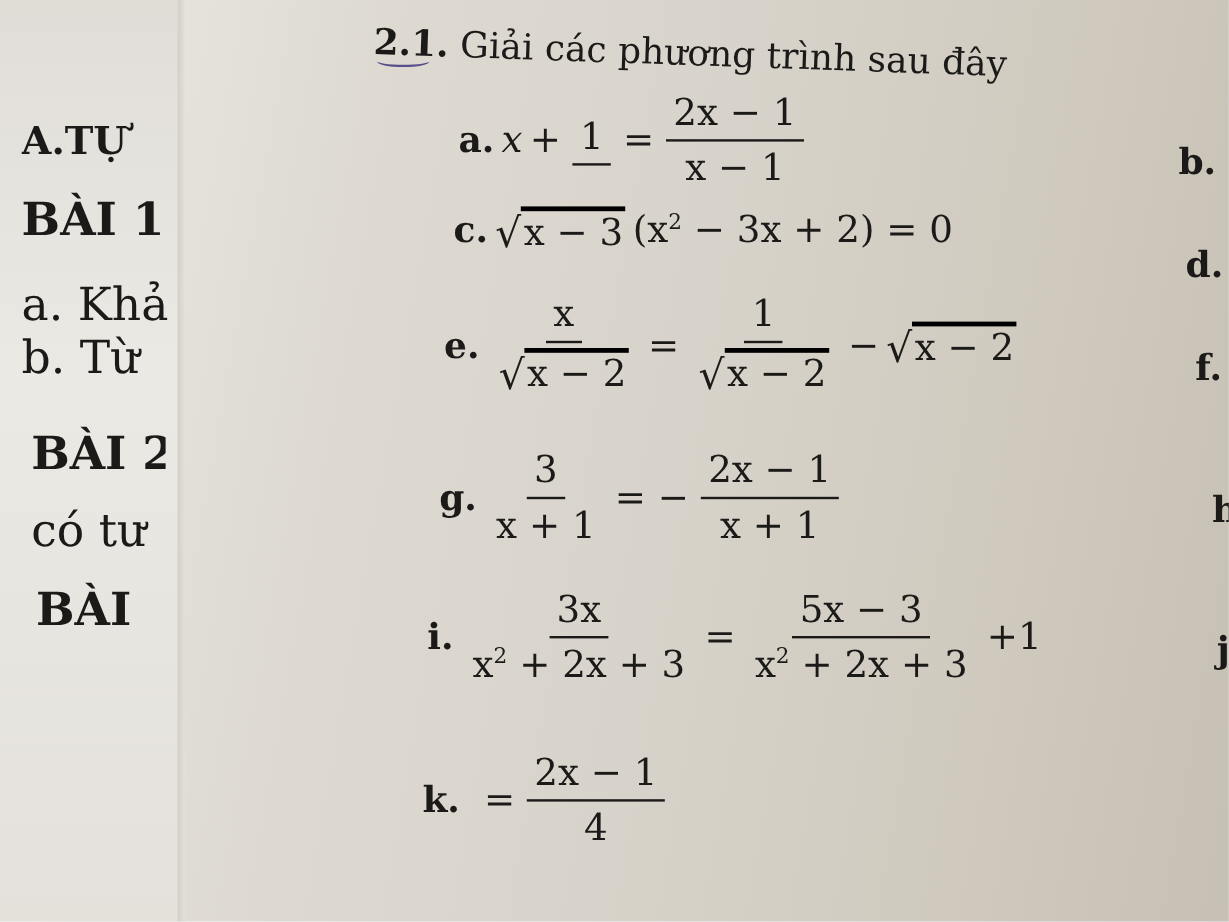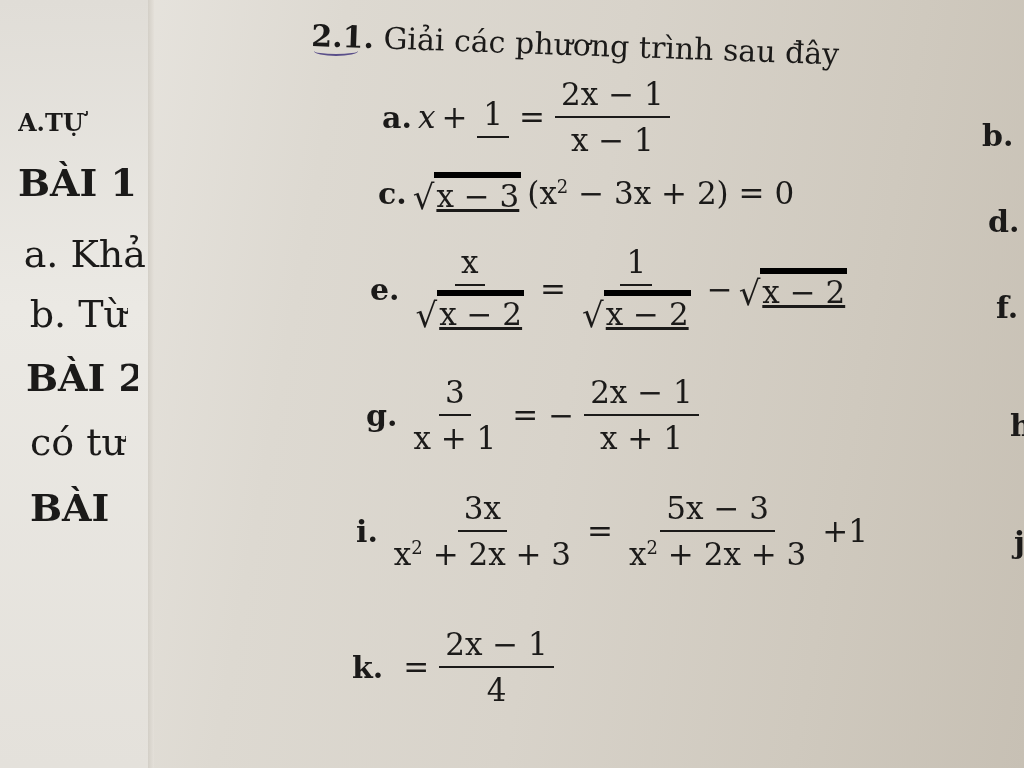--- a/index.html
+++ b/index.html
@@ -11,50 +11,50 @@
   }
   .left-page {
     position:absolute; left:0; top:0; width:148px; height:768px;
     background: linear-gradient(180deg,#e0ddd7 0%, #ebe9e4 40%, #e4e1db 100%);
   }
   .page-gap {
     position:absolute; left:148px; top:0; width:6px; height:768px;
     background: linear-gradient(90deg, #d3cfc7, #e4e0d9);
   }
   .left-text { position:absolute; left:18px; font-weight:bold; font-size:38px; white-space:nowrap; overflow:hidden; }
-  .left-text.reg { font-weight:normal;text-align:right; }
+  .left-text.reg { font-weight:normal; }
 
   .abs { position:absolute; white-space:nowrap; }
   .heading { left:312px; top:18px; font-size:30px; transform:rotate(2deg); transform-origin:left top; }
   .heading .num { font-weight:bold; }
   .underline-mark { position:absolute; left:314px; top:46px; width:44px; height:8px; border-bottom:2px solid #5a4f8a; border-radius:0 0 50% 50%; }
 
   .label { font-weight:bold; font-size:30px; }
   .math { font-family:"DejaVu Serif", serif; font-size:31px; display:inline-flex; align-items:center; gap:6px; }
   .math i { font-style:italic; }
   .frac { display:inline-flex; flex-direction:column; align-items:center; vertical-align:middle; margin:0 4px; }
   .frac .n { padding:0 6px 4px; border-bottom:2px solid #1b1a19; }
   .frac .d { padding:4px 6px 0; }
   .sqrt { display:inline-flex; align-items:flex-end; }
   .sqrt .rad { font-size:34px; line-height:1; }
-  .sqrt .under { border-top:6px solid #000000; padding:0 2px;text-decoration:underline; }
+  .sqrt .under { border-top:4px solid #000000; padding:0 2px; }
   sup { font-size:18px; }
 
   .right-letter { font-weight:bold; font-size:30px; }
 </style>
 </head>
 <body>
 
 <div class="left-page"></div>
 <div class="page-gap"></div>
 
-<div class="left-text" style="top:108px;width:128px;font-size:24px">A.TỰ </div>
+<div class="left-text" style="top:98px;width:128px;font-size:32px">A.TỰ </div>
 <div class="left-text" style="top:160px;width:130px">BÀI 1</div>
 <div class="left-text reg" style="top:232px;width:128px">a. Khả</div>
-<div class="left-text reg" style="top:292px;width:110px">b. Từ</div>
+<div class="left-text reg" style="top:276px;width:110px">b. Từ</div>
 <div class="left-text" style="top:355px;width:112px;left:26px">BÀI 2</div>
 <div class="left-text reg" style="top:420px;width:100px;left:26px">có tư</div>
 <div class="left-text" style="top:485px;width:110px;left:30px">BÀI</div>
 
 <div class="abs heading">
   <span class="num">2.1.</span>
   <span>Giải các phương trình sau đây</span>
 </div>
 <div class="underline-mark"></div>
 

